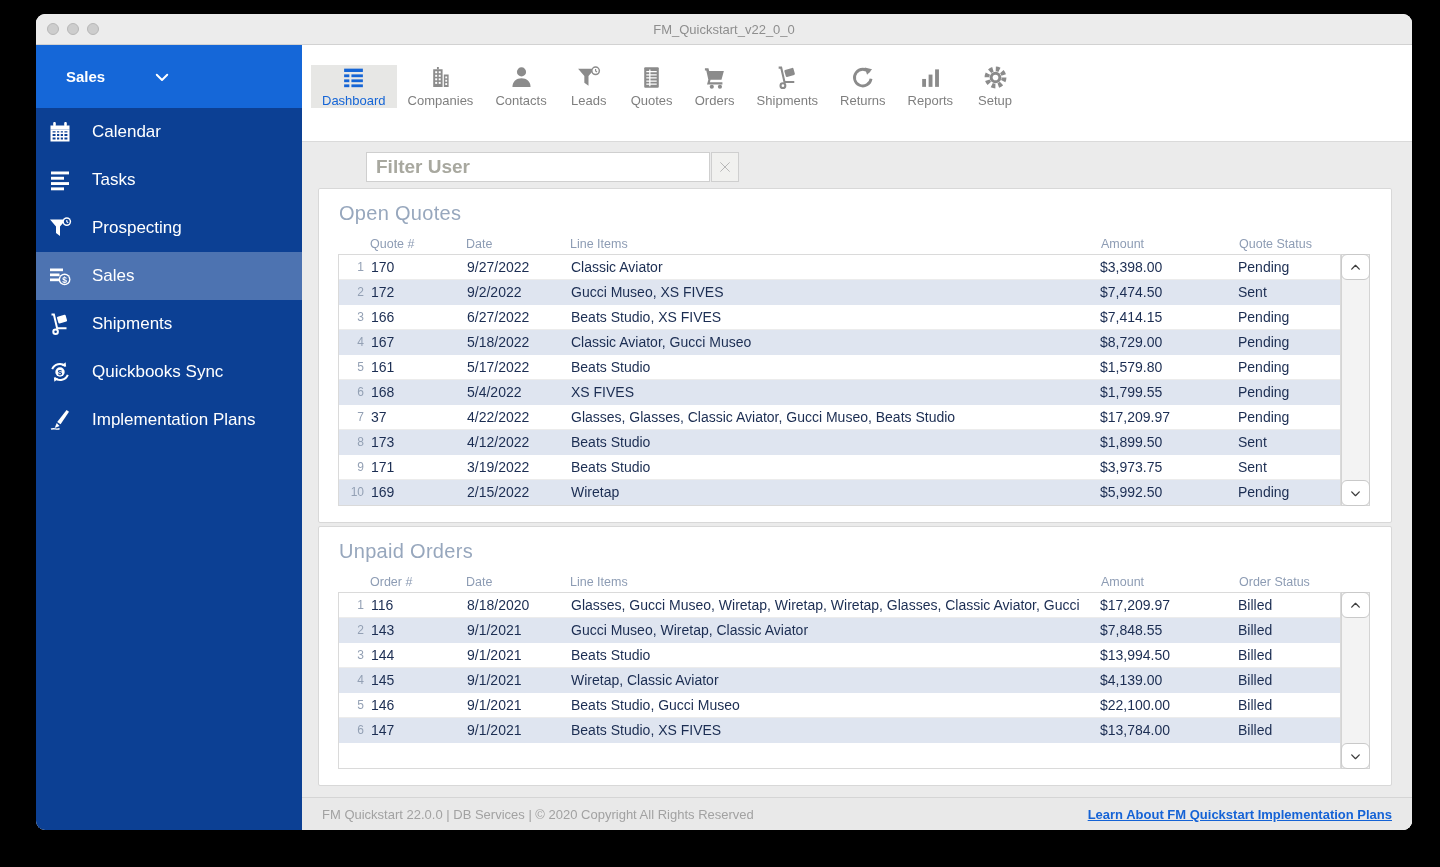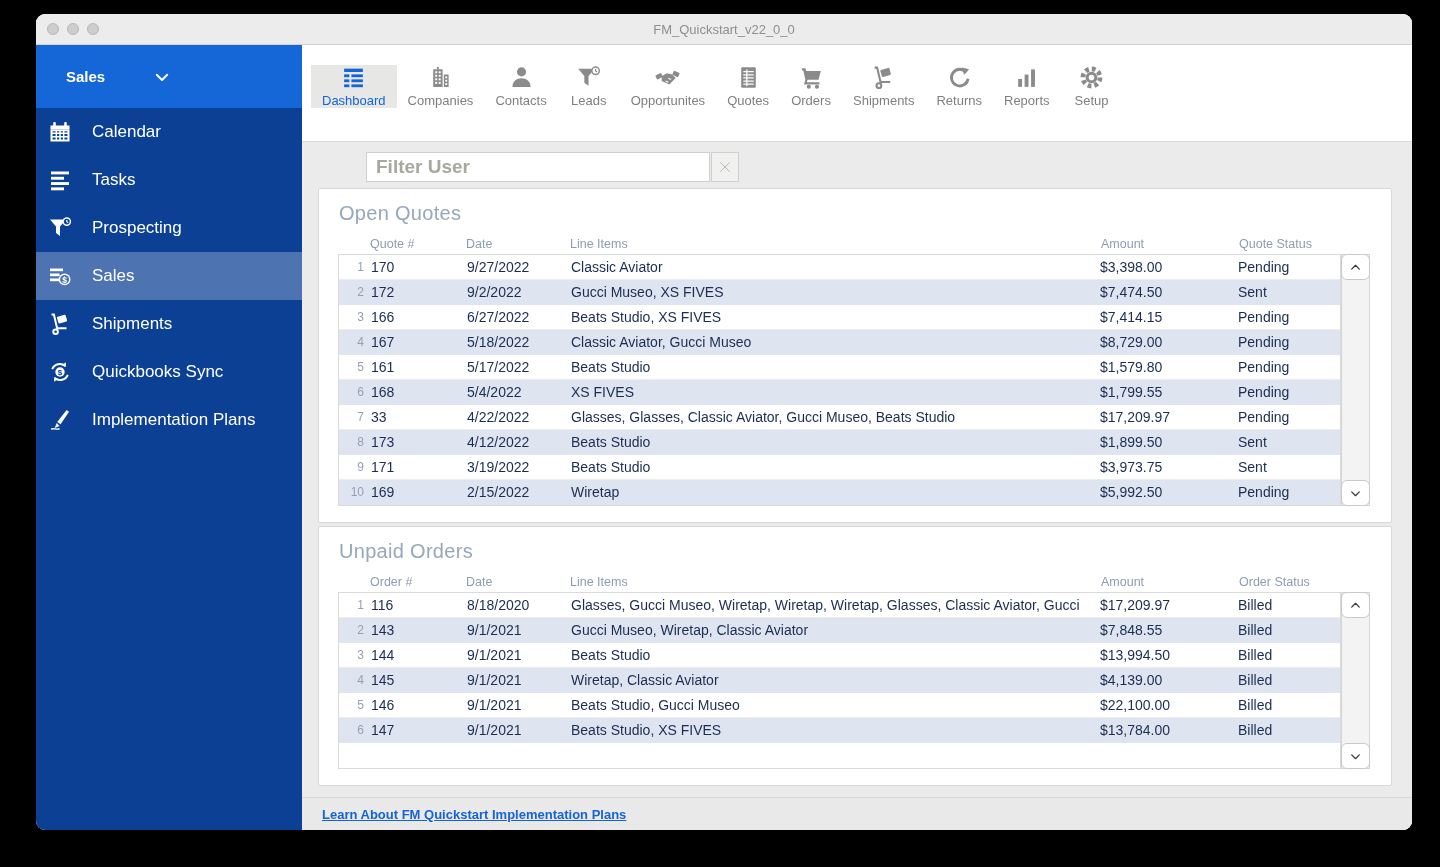--- a/index.html
+++ b/index.html
@@ -271,33 +271,20 @@
                   <circle cx="18.8" cy="5.6" r="4.3" fill="currentColor"></circle>
                   <circle cx="18.8" cy="5.6" r="2.9" fill="var(--icobg,#fff)"></circle>
                   <path d="M18.8 3.9v1.9l1.4 1" stroke="currentColor" stroke-width="1.1" fill="none"></path>
                 </svg>
               </span>
               <span class="tlabel">Leads</span>
             </div>
             <div class="tab">
               <span class="ticon">
                 <svg viewBox="0 0 24 24">
-                  <g fill="currentColor">
-                    <rect x="0.8" y="8.6" width="6.2" height="4.4" rx="1" transform="rotate(-28 3.9 10.8)"></rect>
-                    <rect x="17" y="6.4" width="6.2" height="4.4" rx="1" transform="rotate(26 20.1 8.6)"></rect>
-                    <path d="M6.6 10.6l4.8-2.8 5.2 1.4 3.2 3.2-6 6.2-7.4-3.2z"></path>
-                  </g>
-                  <path d="M10.2 15.4l2.6 1.1M12.8 12.8l2.6 1.1" stroke="var(--icobg,#fff)" stroke-width="1.1" fill="none"></path>
-                </svg>
-              </span>
-              <span class="tlabel">Opportunites</span>
-            </div>
-            <div class="tab">
-              <span class="ticon">
-                <svg viewBox="0 0 24 24">
                   <rect x="5" y="2.2" width="14" height="19.6" rx="1" fill="currentColor"></rect>
                   <g stroke="var(--icobg,#fff)" stroke-width="1.2" fill="none">
                     <path d="M7 6.4h10M7 9.4h10M7 12.4h10M7 15.4h10M7 18.4h10"></path>
                     <path d="M10.4 4.4v16"></path>
                   </g>
                 </svg>
               </span>
               <span class="tlabel">Quotes</span>
             </div>
             <div class="tab">
@@ -426,21 +413,21 @@
                     <div class="trow alt">
                       <span class="c-num">6</span>
                       <span class="c-id">168</span>
                       <span class="c-date">5/4/2022</span>
                       <span class="c-items">XS FIVES</span>
                       <span class="c-amount">$1,799.55</span>
                       <span class="c-status">Pending</span>
                     </div>
                     <div class="trow">
                       <span class="c-num">7</span>
-                      <span class="c-id">33</span>
+                      <span class="c-id">37</span>
                       <span class="c-date">4/22/2022</span>
                       <span class="c-items">Glasses, Glasses, Classic Aviator, Gucci Museo, Beats Studio</span>
                       <span class="c-amount">$17,209.97</span>
                       <span class="c-status">Pending</span>
                     </div>
                     <div class="trow alt">
                       <span class="c-num">8</span>
                       <span class="c-id">173</span>
                       <span class="c-date">4/12/2022</span>
                       <span class="c-items">Beats Studio</span>
@@ -561,19 +548,20 @@
                         </svg>
                     </span>
                   </div>
                 </div>
               </div>
             </div>
           </section>
         </div>
 
         <div class="footerbar">
+          <span>FM Quickstart 22.0.0  | DB Services | © 2020 Copyright All Rights Reserved</span>
           <a>Learn About FM Quickstart Implementation Plans</a>
         </div>
       </div>
     </div>
 
   </div>
 </div>
 
 </body></html>

